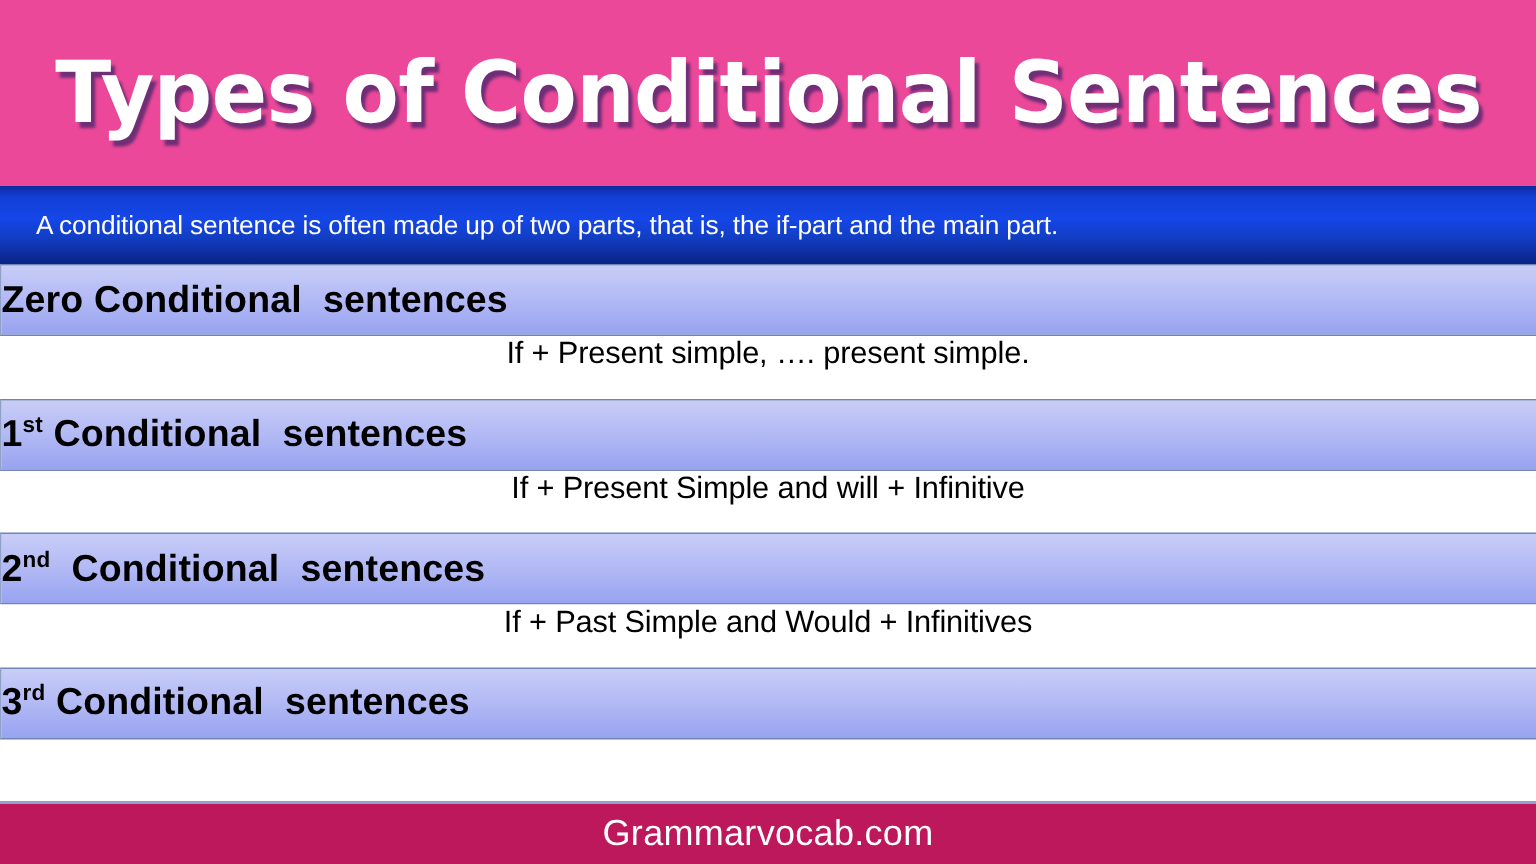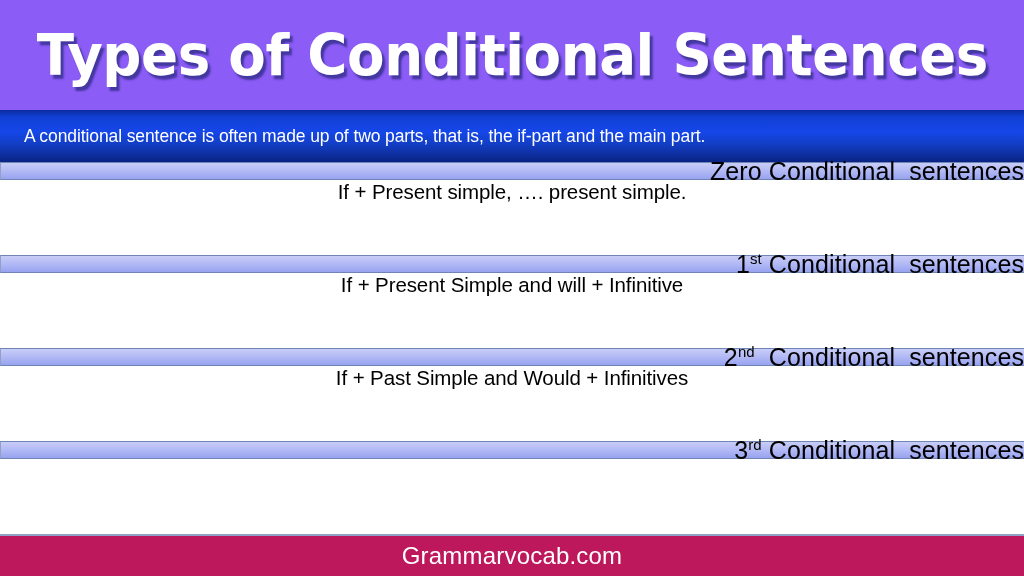--- a/index.html
+++ b/index.html
@@ -19,22 +19,22 @@
     width: 1024px;
     height: 576px;
     background: #ffffff;
     display: flex;
     flex-direction: column;
   }
 
   
   .title-banner {
     position: relative;
-    height: 110px;
-    background: #8b5cf6;
+    height: 124px;
+    background: #ec4899;
     display: flex;
     align-items: center;
     justify-content: center;
     flex: 0 0 auto;
   }
   .title-text {
     color: #ffffff;
     font-family: "DejaVu Sans", sans-serif;
     font-weight: bold;
     font-size: 57px;
@@ -74,29 +74,30 @@
     background: #ffffff;
     display: flex;
     flex-direction: column;
   }
   .row-block {
     flex: 1 1 0;
     display: flex;
     flex-direction: column;
   }
   .row-header {
-    height: 18px;
+    height: 48px;
     box-sizing: border-box;
     background: linear-gradient(to bottom, #c8cdf7 0%, #b4bbf5 45%, #98a3f0 100%);
     border-top: 1px solid #6f86b5;
     border-bottom: 1px solid #6f86b5;
     border-left: 1px solid #8fa2c6;
     display: flex;
     align-items: center;
-    justify-content: flex-end;
+    justify-content: flex-start;
+    font-weight: bold;
   }
   .row-header-text {
     color: #000000;
     font-size: 25px;
     line-height: 1;
     white-space: pre;
     letter-spacing: 0.1px;
   }
   .row-header-text .ord {
     font-size: 25px;

